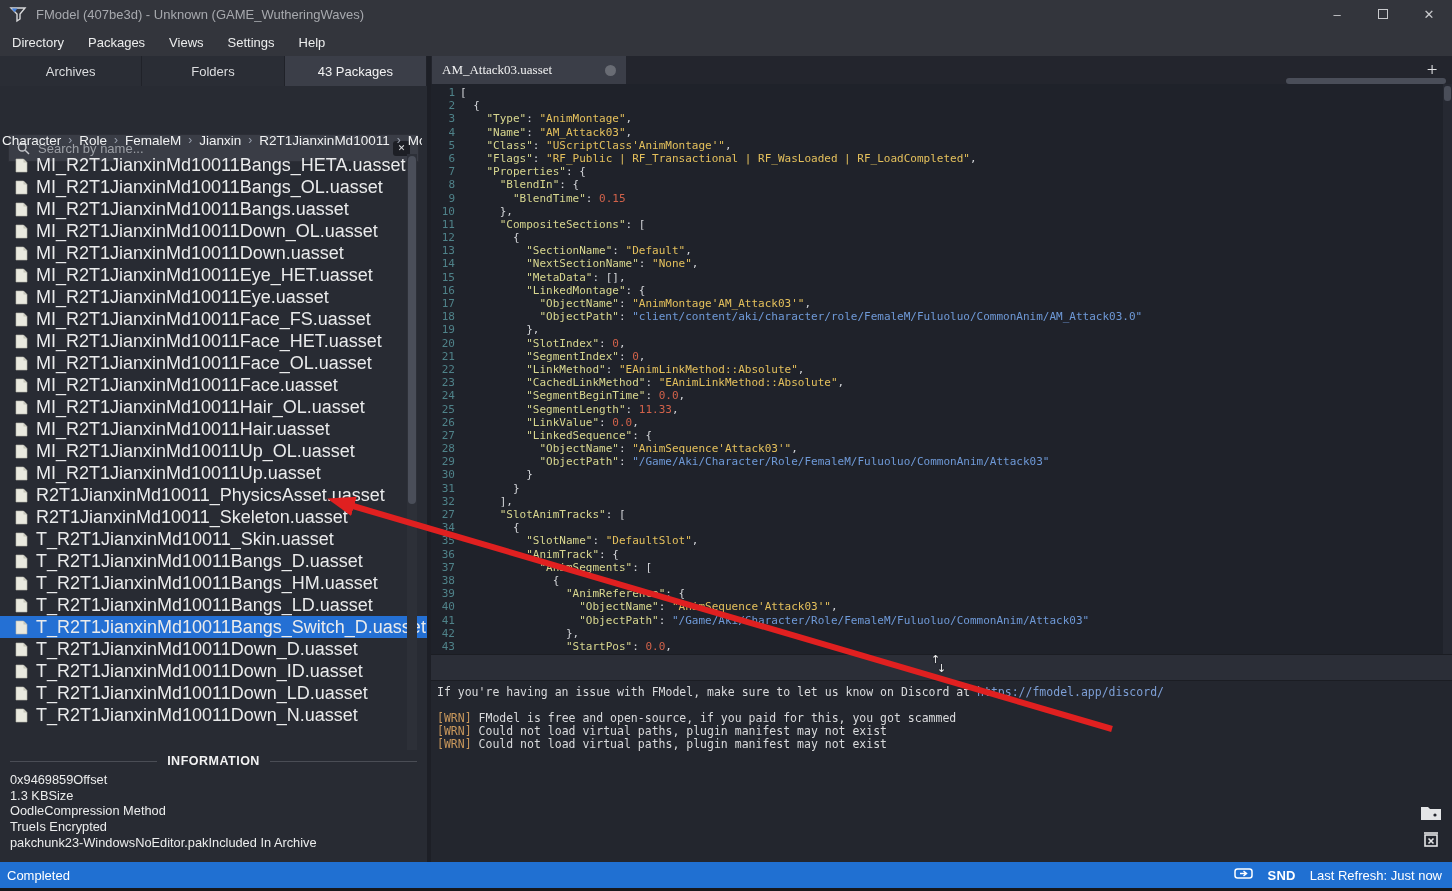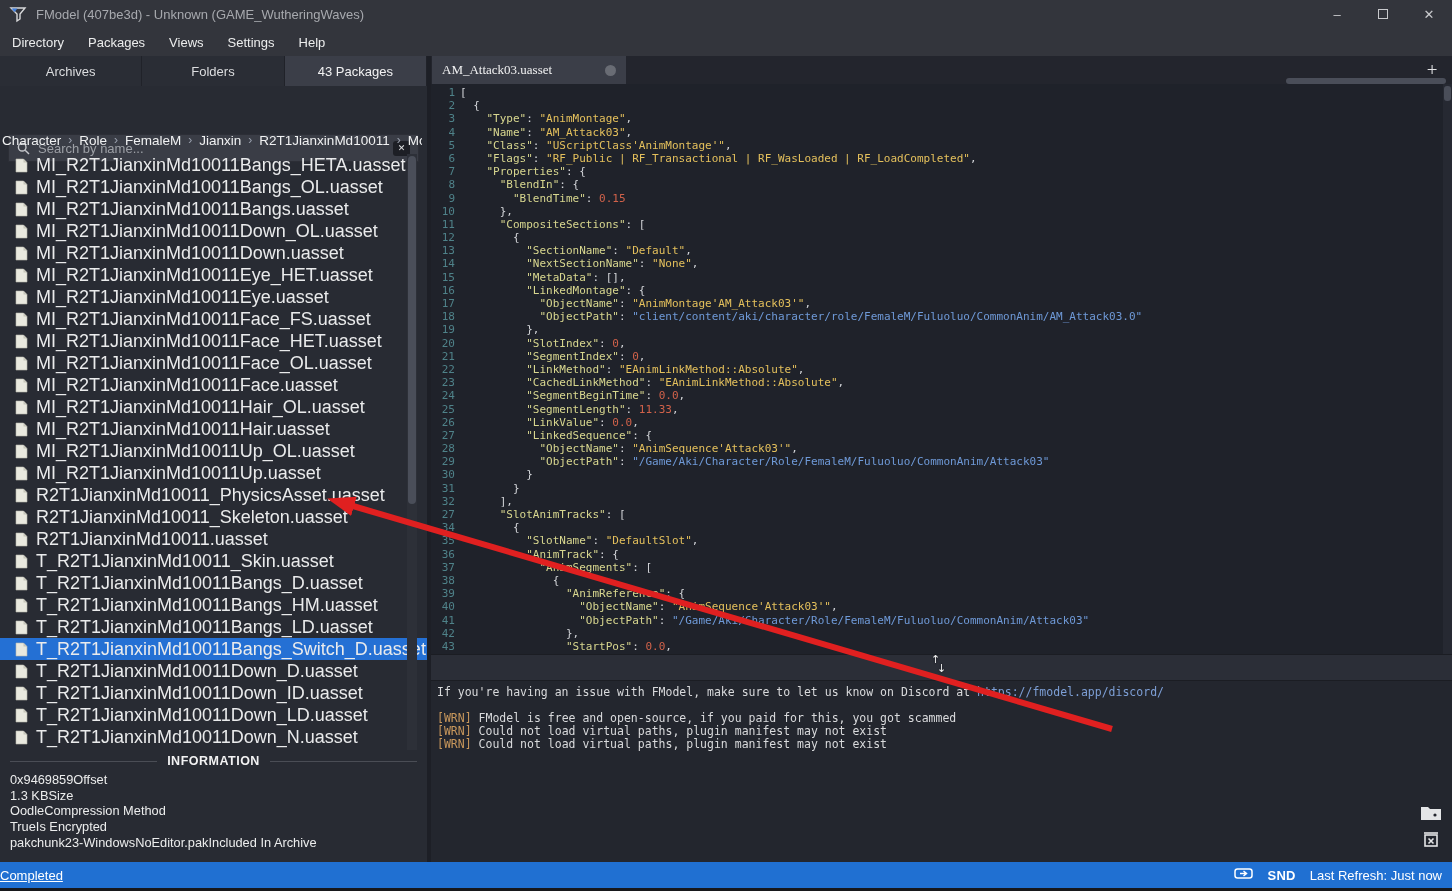--- a/index.html
+++ b/index.html
@@ -92,21 +92,21 @@
   .log { position:absolute; left:0; top:625px; width:1021px; height:181px; background:#23262e;
     font-family:"DejaVu Sans Mono", monospace; font-size:11.5px; line-height:13px; padding:5px 0 0 6px; }
   .log-line { white-space:pre; height:13px; }
   .log-t { color:#d9dadc;margin-top:28px; }
   .log-wrn { color:var(--wrn,#c9985c); }
   .log-link { color:var(--link,#7d9fd6); text-decoration:none; }
   .log-icons { position:absolute; right:10px; bottom:12px; display:flex; flex-direction:column; align-items:center; gap:7px; }
   
   .statusbar { position:absolute; left:0; top:862px; width:1452px; height:26px;
     background:var(--status,#2070d2); display:flex; align-items:center; color:#ffffff; }
-  .status-left { margin-left:0; font-size:13px;text-decoration:underline; }
+  .status-left { margin-left:7px; font-size:13px; }
   .status-right { margin-left:auto; display:flex; align-items:center; margin-right:10px; gap:14px; }
   .snd-label { font-weight:bold; font-size:13px; letter-spacing:0.3px; }
   .refresh-label { font-size:13px; }
   .window-bottom { position:absolute; left:0; top:888px; width:1452px; height:3px; background:#17181c; }
   
   .overlay { position:absolute; left:0; top:0; width:1452px; height:891px; pointer-events:none; }
 </style>
 </head>
 <body>
 
@@ -315,29 +315,20 @@
           <span class="file-label">R2T1JianxinMd10011_PhysicsAsset.uasset</span>
         </div>
         <div class="file-row">
           <span class="file-icon">
             <svg width="13" height="15" viewBox="0 0 13 15">
               <path d="M1 1 L8.5 1 L12 4.5 L12 14 L1 14 Z" fill="#e9e9df" stroke="#b9b9ae" stroke-width="0.6"></path>
               <path d="M8.5 1 L8.5 4.5 L12 4.5 Z" fill="#c6c6ba"></path>
             </svg>
           </span>
           <span class="file-label">R2T1JianxinMd10011_Skeleton.uasset</span>
-        </div>
-        <div class="file-row">
-          <span class="file-icon">
-            <svg width="13" height="15" viewBox="0 0 13 15">
-              <path d="M1 1 L8.5 1 L12 4.5 L12 14 L1 14 Z" fill="#e9e9df" stroke="#b9b9ae" stroke-width="0.6"></path>
-              <path d="M8.5 1 L8.5 4.5 L12 4.5 Z" fill="#c6c6ba"></path>
-            </svg>
-          </span>
-          <span class="file-label">R2T1JianxinMd10011.uasset</span>
         </div>
         <div class="file-row">
           <span class="file-icon">
             <svg width="13" height="15" viewBox="0 0 13 15">
               <path d="M1 1 L8.5 1 L12 4.5 L12 14 L1 14 Z" fill="#e9e9df" stroke="#b9b9ae" stroke-width="0.6"></path>
               <path d="M8.5 1 L8.5 4.5 L12 4.5 Z" fill="#c6c6ba"></path>
             </svg>
           </span>
           <span class="file-label">T_R2T1JianxinMd10011_Skin.uasset</span>
         </div>

